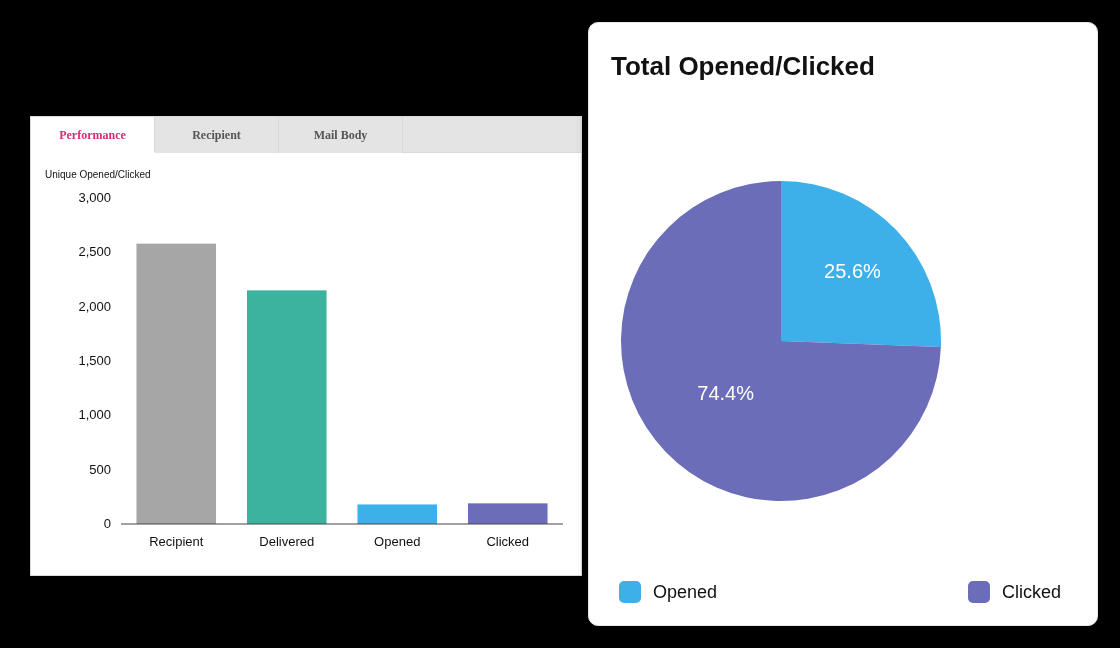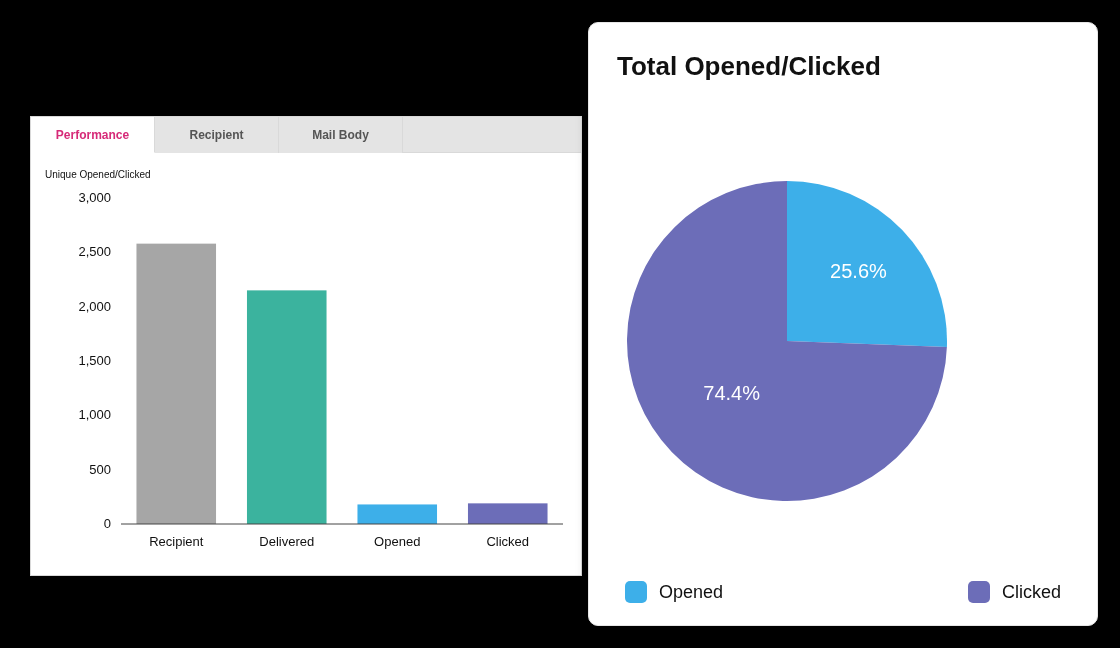--- a/index.html
+++ b/index.html
@@ -34,20 +34,21 @@
     width: 124px;
     height: 36px;
     line-height: 36px;
     font-size: 12px;
     font-weight: 600;
     text-align: center;
     color: #555;
     background: #e4e4e4;
     border-right: 1px solid #d9d9d9;
     cursor: pointer;
+    font-family: Liberation Serif, serif;
   }
   .tab.active {
     background: #fff;
     color: #d62a78;
     border-bottom: 1px solid #fff;
     margin-bottom: -1px;
   }
 
   .bar-chart-wrap {
     padding: 10px 10px 14px 10px;
@@ -64,21 +65,21 @@
   .right-panel {
     position: absolute;
     left: 588px;
     top: 22px;
     width: 510px;
     height: 604px;
     background: #fff;
     border-radius: 10px;
     border: 1px solid #e6e6e6;
     box-shadow: 0 4px 12px rgba(0,0,0,0.35);
-    padding: 28px 28px 22px 28px;
+    padding: 28px 28px 22px 22px;
     display: flex;
     flex-direction: column;
   }
   .pie-title {
     font-size: 26px;
     font-weight: 700;
     color: #111;
     margin-bottom: 28px;
   }
   .pie-wrap {

